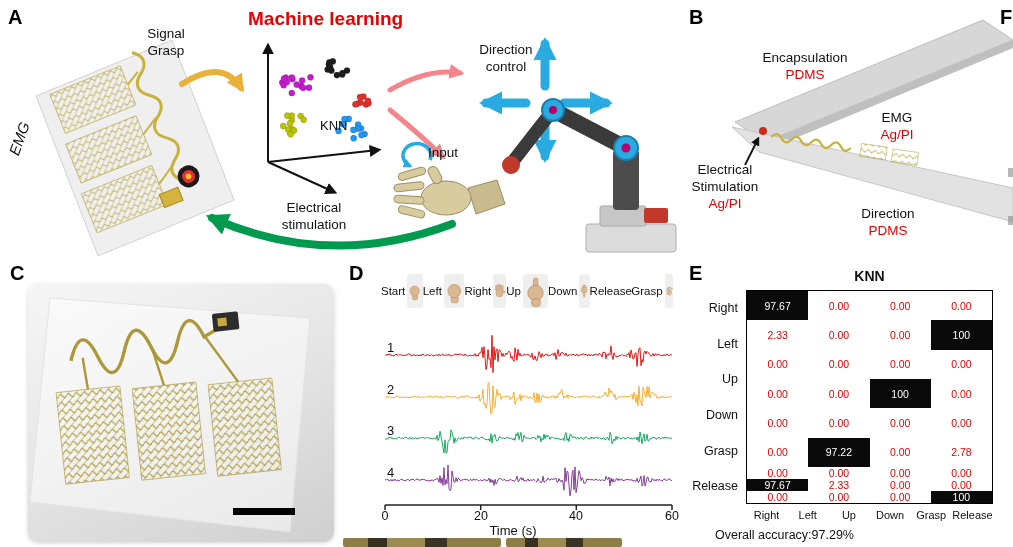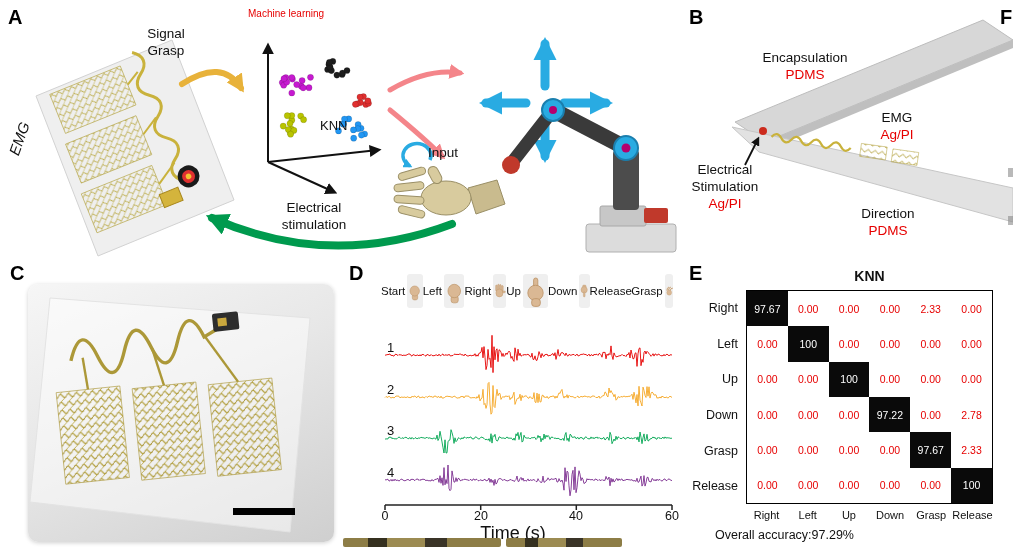--- a/index.html
+++ b/index.html
@@ -12,38 +12,38 @@
   .red{color:#e60000}
   svg.layer{position:absolute;left:0;top:0}
 
   #panelA{left:0;top:0;width:685px;height:262px}
   #panelB{left:685px;top:0;width:328px;height:262px}
   #panelC{left:8px;top:262px;width:334px;height:285px}
   #panelD{left:345px;top:262px;width:335px;height:285px}
   #panelE{left:685px;top:262px;width:328px;height:285px}
 
   .emg-axis-label{position:absolute;left:2px;top:130px;font-style:italic;font-size:15px;transform:rotate(-70deg)}
-  .ml-label{position:absolute;left:248px;top:8px;font-weight:400;font-size:10px;color:#e60000}
+  .ml-label{position:absolute;left:248px;top:8px;font-weight:700;font-size:19px;color:#e60000}
   .knn-label{position:absolute;left:320px;top:118px;font-size:13px}
 
   .photo{position:absolute;left:20px;top:22px;width:306px;height:258px;border-radius:10px;
     background:linear-gradient(155deg,#f6f6f6,#e7e7e7 45%,#cfcfcf);box-shadow:0 1px 4px rgba(0,0,0,.18);overflow:hidden}
 
   .gesture-row{position:absolute;left:36px;top:12px;width:292px;display:flex}
   .gesture-col{flex:1;display:flex;flex-direction:row;align-items:center;gap:2px;min-width:0}
   .gesture-label{font-size:11.5px;white-space:nowrap}
   .hand-pic{width:26px;height:34px;background:#efefef;border-radius:3px}
   .hand-pic svg{width:100%;height:100%;display:block}
   .ch-label{position:absolute;left:42px;font-size:13px}
   .xtick{position:absolute;top:247px;width:22px;margin-left:-11px;text-align:center;font-size:12.5px}
-  .xlabel{position:absolute;left:118px;top:261px;width:100px;text-align:center;font-size:18px}
+  .xlabel{position:absolute;left:118px;top:261px;width:100px;text-align:center;font-size:13px}
 
   .cm-title{position:absolute;left:61px;top:6px;width:247px;text-align:center;font-weight:700;font-size:14px}
   .cm-grid{position:absolute;left:61px;top:28px;width:247px;height:214px;border:1.5px solid #000;display:grid;
-    grid-template-columns:repeat(6,1fr);grid-template-rows:repeat(6,1fr);background:#fff}
+    grid-template-columns:repeat(4,1fr);grid-template-rows:repeat(6,1fr);background:#fff}
   .cm-cell{display:flex;align-items:center;justify-content:center;font-size:10.5px;color:#e60000}
   .cm-cell.diag{background:#0a0a0a;color:#fff}
   .cm-rows{position:absolute;left:0;top:28px;width:58px;height:214px;display:flex;flex-direction:column}
   .cm-rowlab{flex:1;display:flex;align-items:center;justify-content:flex-end;padding-right:5px;font-size:12.5px}
   .cm-cols{position:absolute;left:61px;top:247px;width:247px;display:flex}
   .cm-collab{flex:1;text-align:center;font-size:11px}
   .cm-acc{position:absolute;left:30px;top:266px;width:290px;font-size:12.5px}
 
   .bottom-strip{position:absolute;top:538px;height:9px;border-radius:2px;
     background:linear-gradient(90deg,#8d7d46 0 16%,#35301f 16% 28%,#9c8b52 28% 52%,#3a3427 52% 66%,#8d7d46 66% 100%)}
@@ -198,20 +198,21 @@
       <path d="M430,160 a14,12 0 1,0 -20,6" fill="none" stroke="#29abe2" stroke-width="3.5" marker-end="url(#ah-blue)"></path>
 
       <path d="M452,224 Q330,270 212,218" fill="none" stroke="#009a4e" stroke-width="8" stroke-linecap="round" marker-end="url(#ah-green)"></path>
     </svg>
 
     <span class="panel-label" style="left:8px;top:6px">A</span>
     <span class="emg-axis-label">EMG</span>
     <div class="caption" style="left:138px;top:26px;width:56px">Signal Grasp</div>
     <span class="ml-label">Machine learning</span>
     <span class="knn-label">KNN</span>
+    <div class="caption" style="left:467px;top:42px;width:78px">Direction control</div>
     <div class="caption" style="left:420px;top:145px;width:46px">Input</div>
     <div class="caption" style="left:268px;top:200px;width:92px">Electrical stimulation</div>
   </section>
 
   <section class="panel" id="panelB">
     <svg class="layer" width="328" height="262" viewBox="0 0 328 262">
       <defs>
         <pattern id="meshB" width="7" height="7" patternUnits="userSpaceOnUse">
           <path d="M0,3.5 Q1.75,0.5 3.5,3.5 T7,3.5" fill="none" stroke="#b3a23f" stroke-width="1"></path>
         </pattern>

